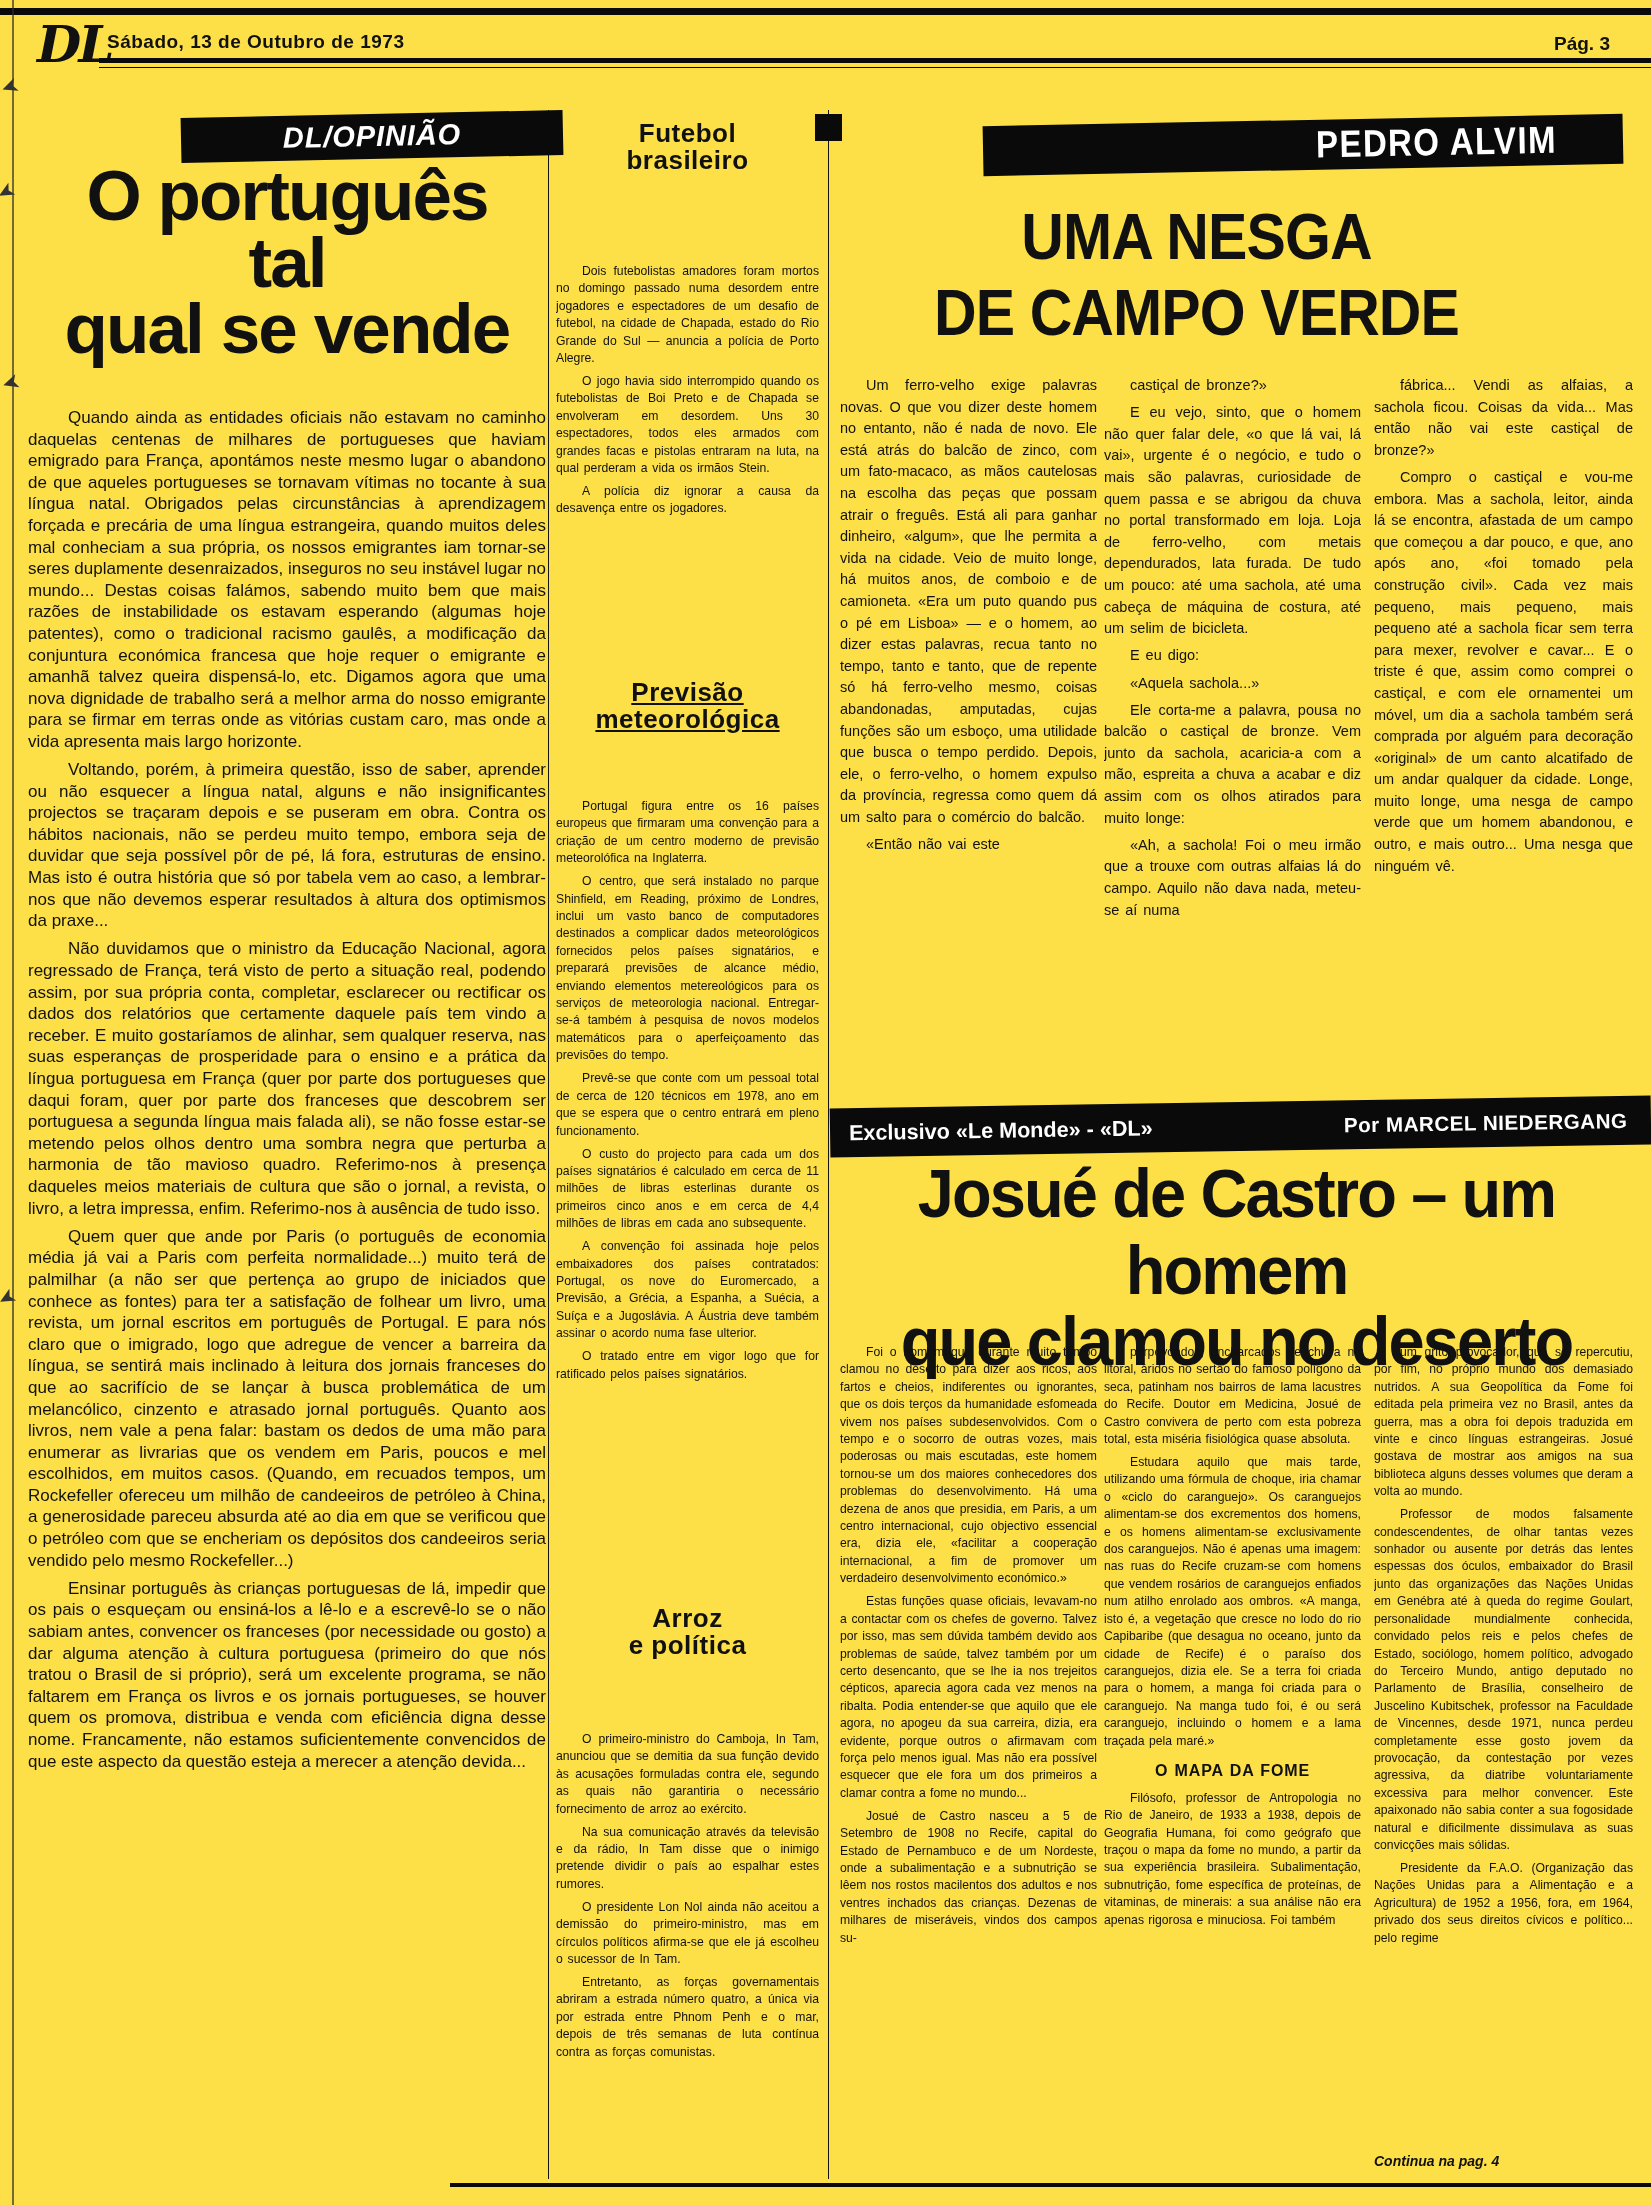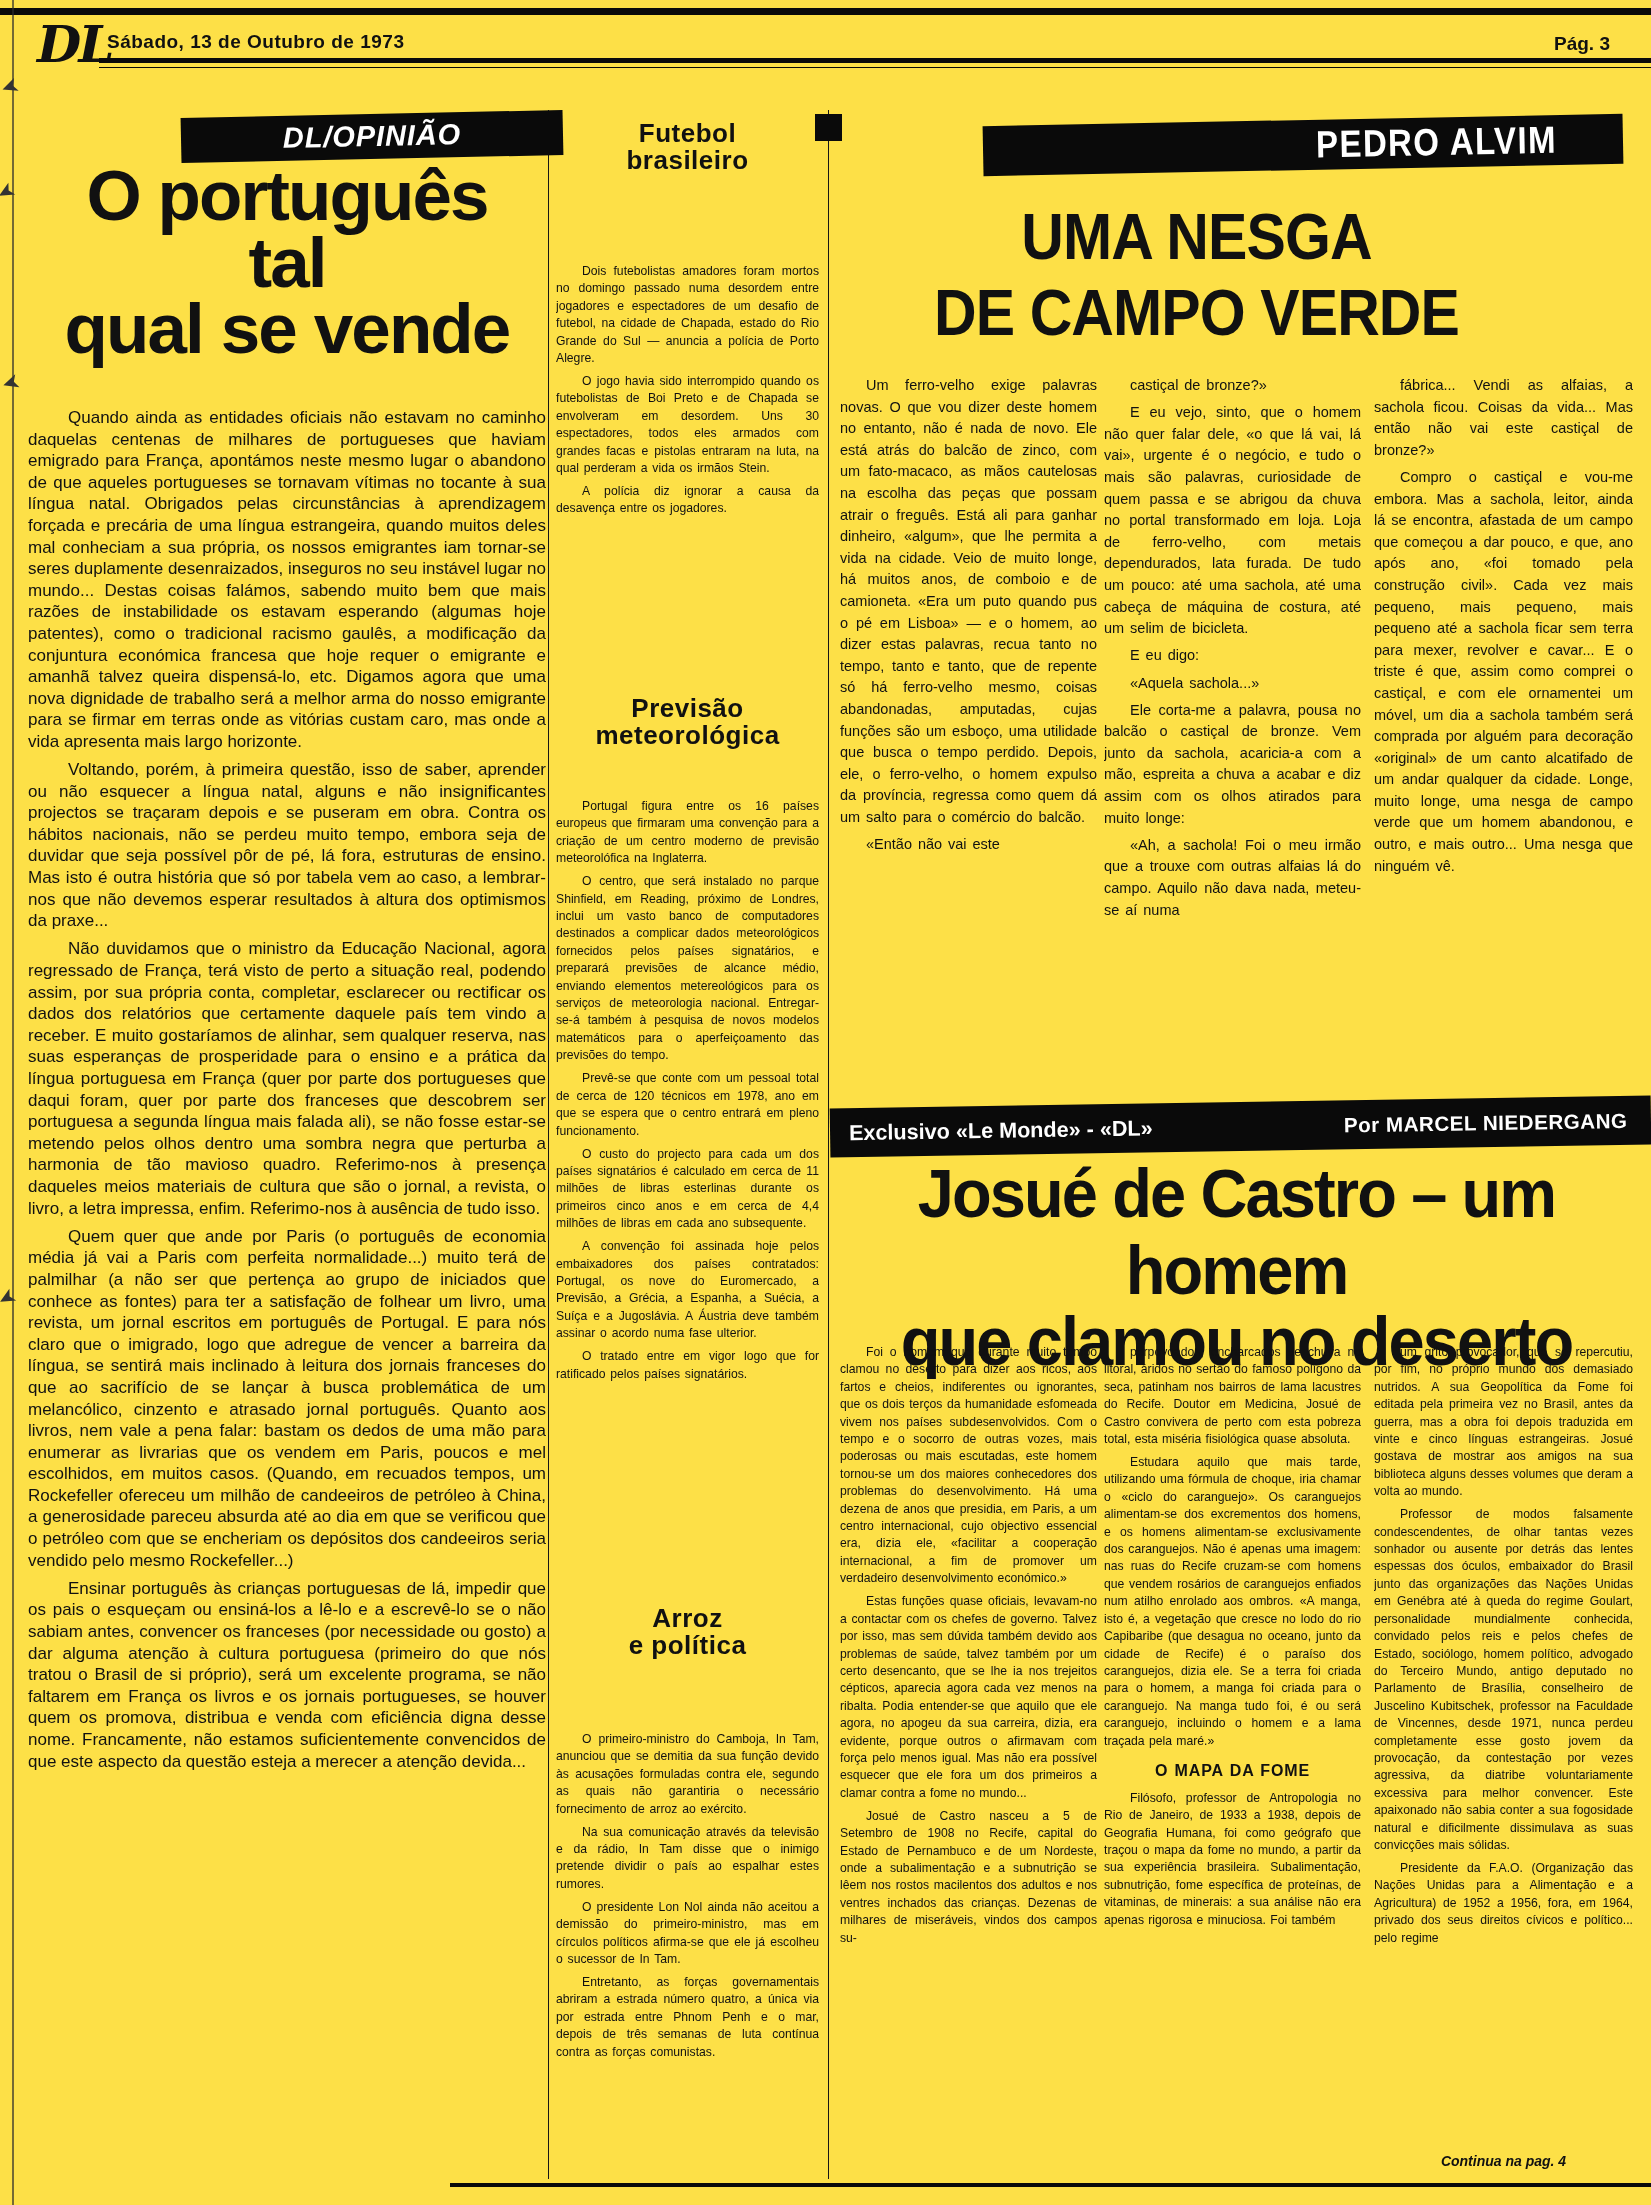--- a/index.html
+++ b/index.html
@@ -1,21 +1,21 @@
 <!DOCTYPE html>
 <html style="font-size:7.5px"><head>
 <meta charset="utf-8">
 <style>
   html,body{margin:0;padding:0;background:#777;}
   #page{position:relative;width:1652px;height:2205px;background:#fde047;color:#111;
         font-family:"Liberation Sans",sans-serif;overflow:hidden;}
   .abs{position:absolute;}
   .bar{background:#0a0a0a;}
   .white{color:#fff;}
-  .right{text-align:center;}
+  .right{text-align:left;}
   .just p{margin:0 0 6.6px 0;text-align:justify;text-indent:40px;}
   .just-n p{margin:0 0 5.6px 0;text-align:justify;text-indent:26px;}
   
   #top-rule{left:0;top:7.5px;width:1652px;height:7.5px;}
   #logo{left:37px;top:19px;font-family:"DejaVu Serif",serif;font-weight:bold;font-style:italic;
         font-size:51px;line-height:1;letter-spacing:-2.8px;}
   #date{left:107px;top:31px;font-size:19px;font-weight:bold;letter-spacing:0.5px;}
   #pagenum{left:1525px;top:33px;font-size:19px;font-weight:bold;margin-left:29px;}
   #rule-a{left:99px;top:58px;width:1552px;height:4.7px;}
   #rule-b{left:99px;top:67px;width:1552px;height:1.4px;}
@@ -28,21 +28,21 @@
   #opinion-headline{left:28px;top:163px;width:518px;font-weight:bold;}
   #opinion-headline .hl-line{font-size:71px;line-height:.94;letter-spacing:-1.9px;text-align:center;}
   #opinion-body{left:28px;top:407px;width:518px;height:1774px;font-size:17px;line-height:21.6px;overflow:hidden;}
   #divider-1{left:548px;top:110px;width:1.4px;height:2069px;background:#161616;}
   #divider-2{left:828px;top:110px;width:1.4px;height:2069px;background:#161616;}
   
   .mid-title{left:556px;width:263px;font-weight:bold;}
   .mid-title .hl-line{font-size:26px;line-height:1.05;text-align:center;letter-spacing:0.5px;}
   .mid-body{left:556px;width:263px;font-size:12.2px;line-height:17.4px;overflow:hidden;word-spacing:1.4px;}
   #futebol-title{top:120px;} #futebol-body{top:263px;height:375px;}
-  #previsao-title{top:695px;} #previsao-body{top:798px;height:774px;}
+  #previsao-title{top:679px;text-decoration:underline;} #previsao-body{top:798px;height:774px;}
   #arroz-title{top:1605px;} #arroz-body{top:1731px;height:422px;}
   #black-square{left:815px;top:114px;width:27px;height:27px;}
   
   #alvim-banner{left:983px;top:120px;width:640px;height:50px;transform:rotate(-1.1deg);
         display:flex;align-items:center;justify-content:flex-end;padding-right:66px;box-sizing:border-box;}
   #alvim-banner .t{font-size:33px;font-weight:bold;letter-spacing:1.4px;transform:scaleY(1.15);}
   #nesga-headline{left:840px;top:200px;width:713px;}
   #nesga-headline .hl-line{font-size:59px;line-height:1.28;font-weight:bold;letter-spacing:-0.9px;text-align:center;transform:scaleY(1.1);}
   .nesga-col{top:375px;width:257px;font-size:14.5px;line-height:21.6px;overflow:hidden;word-spacing:1.9px;height:723px;}
   #nesga-col1{left:840px;} #nesga-col2{left:1104px;} #nesga-col3{left:1374px;width:259px;}

